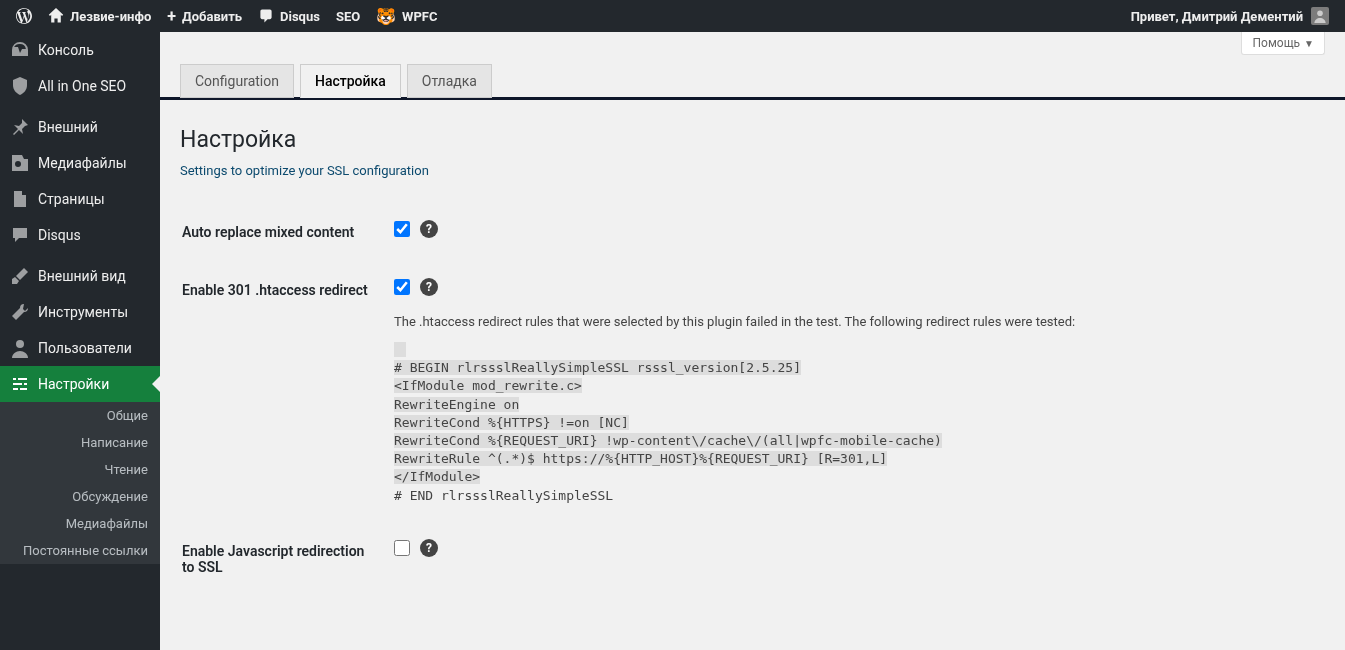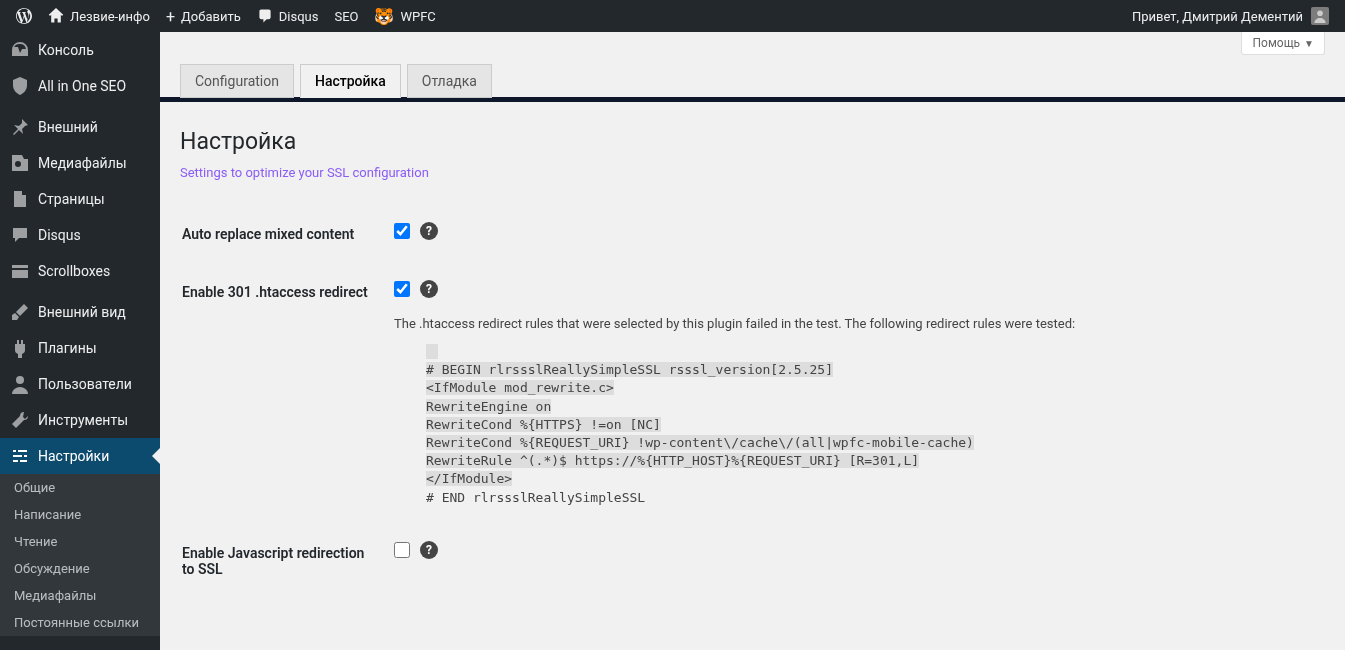--- a/index.html
+++ b/index.html
@@ -1,51 +1,51 @@
 <!DOCTYPE html>
 <html><head>
 <meta charset="utf-8">
 <style>
 * { margin: 0; padding: 0; box-sizing: border-box; }
 body { font-family: -apple-system, BlinkMacSystemFont, "Segoe UI", Roboto, sans-serif; font-size: 13px; color: #444; background: #f1f1f1; }
 #adminbar { background: #23282d; color: #eee; height: 32px; display: flex; align-items: center; padding: 0 8px; font-size: 13px; justify-content: space-between; }
 #adminbar .left, #adminbar .right { display: flex; align-items: center; }
-#adminbar .item { display: flex; align-items: center; padding: 0 8px; color: #eee; cursor: pointer; height: 32px; }
+#adminbar .item { display: flex; align-items: center; padding: 0 8px; color: #eee; cursor: pointer; height: 32px; font-weight: bold; }
 #adminbar .ab-icon { font-size: 16px; margin-right: 6px; display: inline-flex; }
 .dashicon { width: 20px; height: 20px; fill: currentColor; }
 .small-icon { width: 16px; height: 16px; fill: currentColor; }
 #wrap { display: flex; min-height: calc(100vh - 32px); }
 #sidebar { width: 160px; background: #23282d; color: #eee; flex-shrink: 0; }
 #sidebar .menu-item { display: flex; align-items: center; padding: 8px 10px; color: #eee; cursor: pointer; font-size: 14px; text-align: right; }
 #sidebar .menu-item .mi-icon { width: 20px; height: 20px; margin-right: 8px; display: inline-flex; align-items: center; justify-content: center; opacity: 0.6; }
-#sidebar .menu-item.current { background: #0c4a6e; color: #fff; position: relative; }
+#sidebar .menu-item.current { background: #15803d; color: #fff; position: relative; }
 #sidebar .menu-item.current .mi-icon { opacity: 1; }
 #sidebar .menu-item.current::after { content: ""; position: absolute; right: 0; top: 50%; margin-top: -8px; border: 8px solid transparent; border-right-color: #f1f1f1; }
 #sidebar .separator { height: 5px; }
 #sidebar .submenu { background: #32373c; }
-#sidebar .submenu .sub-item { padding: 6px 12px 6px 14px; color: rgba(240,245,250,0.7); cursor: pointer; font-size: 13px; }
+#sidebar .submenu .sub-item { padding: 6px 12px 6px 14px; color: rgba(240,245,250,0.7); cursor: pointer; font-size: 13px; text-align: right; }
 #content { flex: 1; padding: 0; background: #f1f1f1; }
 .top-actions { display: flex; justify-content: flex-end; padding: 0 20px 0 0; }
 .help-tab { background: #fff; border: 1px solid #ddd; border-top: none; padding: 4px 10px; font-size: 12px; color: #666; cursor: pointer; border-radius: 0 0 3px 3px; display: inline-flex; align-items: center; }
 .help-tab .tri { margin-left: 4px; font-size: 10px; }
-.tabs { display: flex; border-bottom: 5px solid #0f172a; padding: 9px 20px 0; }
+.tabs { display: flex; border-bottom: 3px solid #0f172a; padding: 9px 20px 0; }
 .tab { padding: 8px 14px; background: #e5e5e5; border: 1px solid #ccc; margin-right: 6px; margin-bottom: -1px; cursor: pointer; color: #555; font-size: 14px; }
 .tab.active { background: #f1f1f1; border-bottom-color: #f1f1f1; color: #000; font-weight: 500; }
 .page-body { padding: 10px 20px 40px; }
 h1.page-title { font-size: 23px; font-weight: 400; margin: 16px 0 10px; color: #23282d; }
-.page-desc { color: #8b5cf6; margin-bottom: 24px; font-size: 13px; }
+.page-desc { color: #0c4a6e; margin-bottom: 24px; font-size: 13px; }
 .form-table { width: 100%; }
 .form-table tr { }
 .form-table th { text-align: left; font-weight: 600; width: 200px; vertical-align: top; padding: 20px 10px 20px 0; font-size: 14px; color: #23282d; }
 .form-table td { vertical-align: top; padding: 16px 10px; }
 .field-row { display: flex; align-items: center; gap: 10px; }
 input[type=checkbox] { width: 16px; height: 16px; cursor: pointer; }
 .help-icon { width: 18px; height: 18px; border-radius: 50%; background: #444; color: #fff; display: inline-flex; align-items: center; justify-content: center; font-size: 12px; font-weight: bold; cursor: help; }
 .notice-text { margin: 18px 0 12px; color: #444; font-size: 13px; }
-.code-block { font-family: Consolas, Monaco, monospace; font-size: 13px; color: #444; line-height: 1.4; margin-left: 32px; }
+.code-block { font-family: Consolas, Monaco, monospace; font-size: 13px; color: #444; line-height: 1.4; }
 .code-block .hl { background: #ddd; display: inline; }
 .code-block div { margin: 0; }
 .avatar { width: 18px; height: 18px; background: #7c7c7c; border-radius: 2px; display: inline-flex; align-items: center; justify-content: center; }
 .wpfc-icon { font-size: 15px; }
 </style>
 </head>
 <body>
 
 <div id="adminbar">
   <div class="left">
@@ -135,61 +135,45 @@
       <span>Страницы</span>
     </div>
     <div class="menu-item">
       <span class="mi-icon">
           <svg class="dashicon" viewBox="0 0 20 20">
             <path d="M3 3h14v10H9l-4 4v-4H3z"></path>
           </svg>
         </span>
       <span>Disqus</span>
     </div>
-    <div class="menu-item">
-      <span class="mi-icon">
-          <svg class="dashicon" viewBox="0 0 20 20">
-            <path d="M2 4h16v3H2zm0 5h16v8H2z"></path>
-          </svg>
-        </span>
-      <span>Scrollboxes</span>
-    </div>
     <div class="separator"></div>
     <div class="menu-item">
       <span class="mi-icon">
           <svg class="dashicon" viewBox="0 0 20 20">
             <path d="M14 2l4 4-8 8-4-4zM5 11l4 4-2 3H2v-5z"></path>
           </svg>
         </span>
       <span>Внешний вид</span>
     </div>
     <div class="menu-item">
       <span class="mi-icon">
           <svg class="dashicon" viewBox="0 0 20 20">
-            <path d="M7 2v4H5v6a4 4 0 0 0 3 3.9V20h4v-4.1A4 4 0 0 0 15 12V6h-2V2h-2v4H9V2z"></path>
-          </svg>
-        </span>
-      <span>Плагины</span>
+            <path d="M14 2a4 4 0 0 0-4 4l-8 8 4 4 8-8a4 4 0 0 0 4-4l-3 3-2-2z"></path>
+          </svg>
+        </span>
+      <span>Инструменты</span>
     </div>
     <div class="menu-item">
       <span class="mi-icon">
           <svg class="dashicon" viewBox="0 0 20 20">
             <circle cx="10" cy="6" r="4"></circle>
             <path d="M2 20c0-4 4-7 8-7s8 3 8 7z"></path>
           </svg>
         </span>
       <span>Пользователи</span>
-    </div>
-    <div class="menu-item">
-      <span class="mi-icon">
-          <svg class="dashicon" viewBox="0 0 20 20">
-            <path d="M14 2a4 4 0 0 0-4 4l-8 8 4 4 8-8a4 4 0 0 0 4-4l-3 3-2-2z"></path>
-          </svg>
-        </span>
-      <span>Инструменты</span>
     </div>
     <div class="menu-item current">
       <span class="mi-icon">
           <svg class="dashicon" viewBox="0 0 20 20">
             <path d="M3 4h3v2H3zm5 0h9v2H8zM3 9h9v2H3zm11 0h3v2h-3zM3 14h5v2H3zm7 0h7v2h-7z"></path>
           </svg>
         </span>
       <span>Настройки</span>
     </div>
     <div class="submenu">

